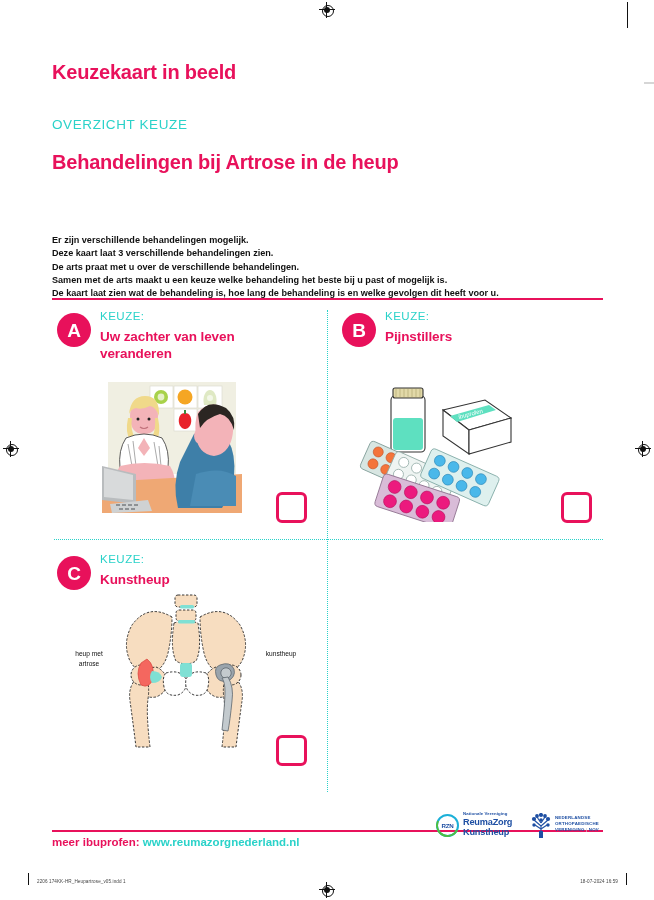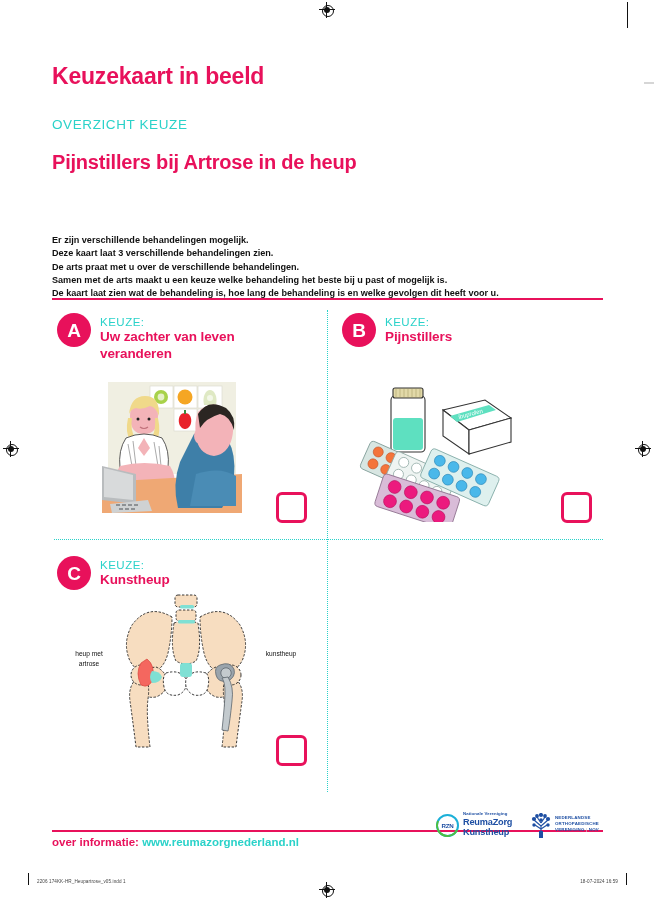--- a/index.html
+++ b/index.html
@@ -15,21 +15,21 @@
   .regmark:before{left:7px;top:0;width:1px;height:16px;}
   .regmark:after{left:0;top:7px;width:16px;height:1px;}
   .regdot{position:absolute;left:3px;top:3px;width:10px;height:10px;border:1px solid #111;border-radius:50%;}
   .regfill{position:absolute;left:5px;top:5px;width:6px;height:6px;background:#111;border-radius:50%;}
   .cropline{position:absolute;background:#111;}
   .sheet-edge{position:absolute;background:#d6d6d6;}
   
   .art{position:absolute;left:27px;top:18px;width:600px;height:846px;background:#fff;}
   .title{
     position:absolute;left:25px;top:30px;
-    font-size:23px;font-weight:bold;color:#e8115b;letter-spacing:-0.2px;
+    font-size:20px;font-weight:bold;color:#e8115b;letter-spacing:-0.2px;
   }
   .kicker{
     position:absolute;left:25px;top:99px;
     font-size:13.5px;color:#2ad2c9;letter-spacing:0.6px;font-weight:500;
   }
   .subtitle{
     position:absolute;left:25px;top:116px;
     font-size:20px;font-weight:bold;color:#e8115b;letter-spacing:-0.2px;
   }
   .para{
@@ -52,21 +52,21 @@
   .card{position:absolute;width:266px;height:228px;}
   .card.a{left:0;top:0;}
   .card.b{left:285px;top:0;}
   .card.c{left:0;top:243px;}
   .badge{
     position:absolute;left:5px;top:7px;width:34px;height:34px;border-radius:50%;
     background:#e8115b;color:#fff;font-size:19px;font-weight:bold;
     display:flex;align-items:center;justify-content:center;line-height:1;
   }
   .card-keuze{
-    position:absolute;left:48px;top:10px;font-size:11.5px;color:#2ad2c9;
+    position:absolute;left:48px;top:4px;font-size:11.5px;color:#2ad2c9;
     letter-spacing:0.5px;font-weight:500;
   }
   .card-name{
     position:absolute;left:48px;top:22px;width:210px;font-size:13.5px;
     font-weight:bold;color:#e8115b;line-height:17px;letter-spacing:-0.1px;
   }
   .checkbox{
     position:absolute;width:25px;height:25px;border:3px solid #e8115b;
     border-radius:6px;background:#fff;
   }
@@ -131,21 +131,21 @@
   <div class="sheet-edge" style="left:644px;top:82px;width:10px;height:2px;"></div>
   <div class="cropline pl-tick" style="left:28px;"></div>
   <div class="cropline pl-tick" style="left:626px;"></div>
   <div class="cropline" style="left:3px;top:866px;width:16px;height:1px;opacity:0;"></div>
 
   <div class="art">
 
     <h1 class="title">Keuzekaart in beeld</h1>
 
     <div class="kicker">OVERZICHT KEUZE</div>
-    <h2 class="subtitle">Pijnstillers bij Artrose in de heup</h2>
+    <h2 class="subtitle">Behandelingen bij Artrose in de heup</h2>
 
     <p class="para p2">Er zijn verschillende behandelingen mogelijk.
 Deze kaart laat 3 verschillende behandelingen zien.
 De arts praat met u over de verschillende behandelingen.
 Samen met de arts maakt u een keuze welke behandeling het beste bij u past of mogelijk is.
 De kaart laat zien wat de behandeling is, hoe lang de behandeling is en welke gevolgen dit heeft voor u.</p>
 
     <div class="rule-pink top"></div>
 
     <div class="grid">
@@ -363,21 +363,21 @@
           </svg>
         </div>
 
         <div class="checkbox" style="left:224px;top:186px;"></div>
       </div>
     </div>
 
     <div class="rule-pink bottom"></div>
 
     <div class="more">
-      <span>over informatie:</span>
+      <span>meer ibuprofen:</span>
       <span class="url">www.reumazorgnederland.nl</span>
     </div>
   </div>
 
   <div class="logos">
     <div class="logo-rzn">
       <div class="rzn-circle">
         <span>RZN</span>
       </div>
       <div class="rzn-arc"></div>

